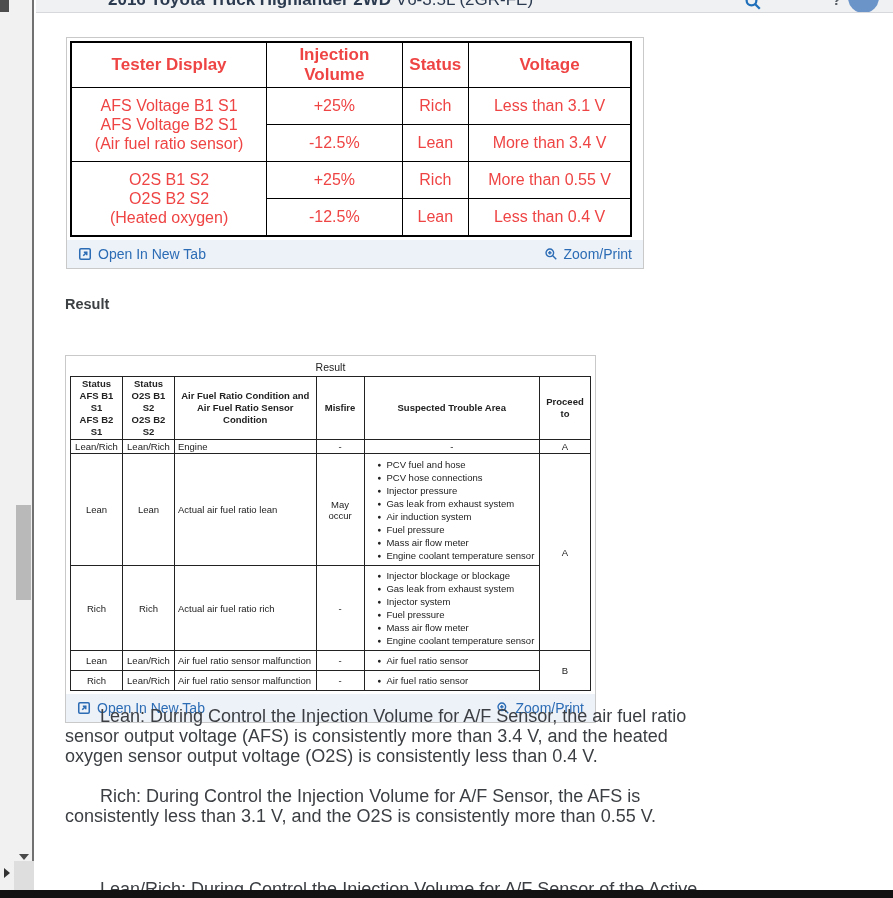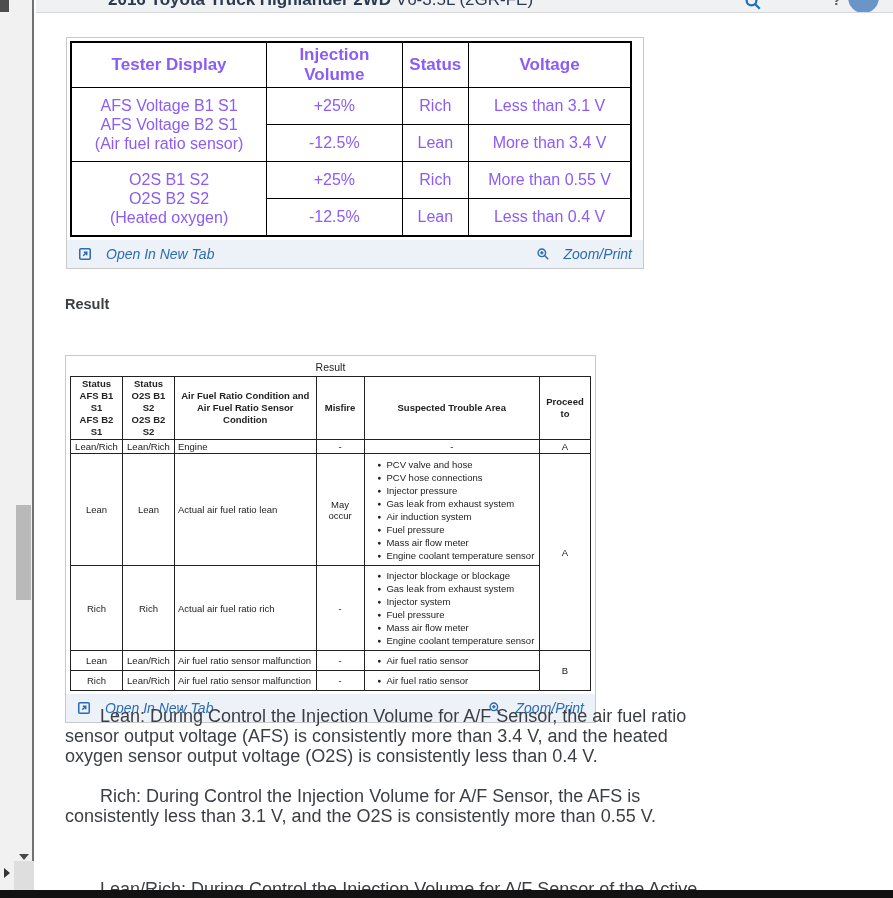--- a/index.html
+++ b/index.html
@@ -30,25 +30,25 @@
   .hdr-avatar { position:absolute; left:812px; top:-18px; width:31px; height:31px;
     border-radius:50%; background:#6b94c8; }
 
   
   .figure { position:absolute; background:#fff; border:1px solid #c9c9c9; }
   .fig1 { left:66px; top:37px; width:578px; }
   .fig2 { left:65px; top:355px; width:531px; }
   .fig-body { padding:3px; }
   .fig-footer { background:#edf1f8; height:28px; display:flex; align-items:center;
     justify-content:space-between; padding:0 11px; }
-  .link { color:#2b6cb5; font-size:14px; text-decoration:none; display:flex; align-items:center; gap:14px; cursor:pointer;font-style:italic; }
+  .link { color:#2b6cb5; font-size:14px; text-decoration:none; display:flex; align-items:center; gap:6px; cursor:pointer; }
   .link svg { display:block; }
 
   
-  .t1 { border-collapse:collapse; width:562px; font-size:16px; color:#8b5cf6; }
+  .t1 { border-collapse:collapse; width:562px; font-size:16px; color:#ef4444; }
   .t1 th, .t1 td { border:1.5px solid #000; text-align:center; padding:2px 4px; }
   .t1 { border:2px solid #000; }
   .t1 thead th { font-size:17px; font-weight:bold; height:29px; }
   .t1 td { height:37px;margin-top:12px; }
   .t1 .grp { white-space:pre-line; line-height:19px; }
 
   
   .t2-caption { text-align:center; font-size:10.5px; color:#222; padding:2px 0 3px 0; }
   .t2 { border-collapse:collapse; width:521px; margin:0 auto; font-size:9.5px; color:#222;
         border:1px solid #222; }
@@ -204,21 +204,21 @@
           <td>-</td>
           <td>A</td>
         </tr>
         <tr class="r1">
           <td>Lean</td>
           <td>Lean</td>
           <td class="lft">Actual air fuel ratio lean</td>
           <td>May occur</td>
           <td>
               <ul>
-                <li>PCV valve and hose</li>
+                <li>PCV fuel and hose</li>
                 <li>PCV hose connections</li>
                 <li>Injector pressure</li>
                 <li>Gas leak from exhaust system</li>
                 <li>Air induction system</li>
                 <li>Fuel pressure</li>
                 <li>Mass air flow meter</li>
                 <li>Engine coolant temperature sensor</li>
               </ul>
             </td>
           <td rowspan="2">A</td>

